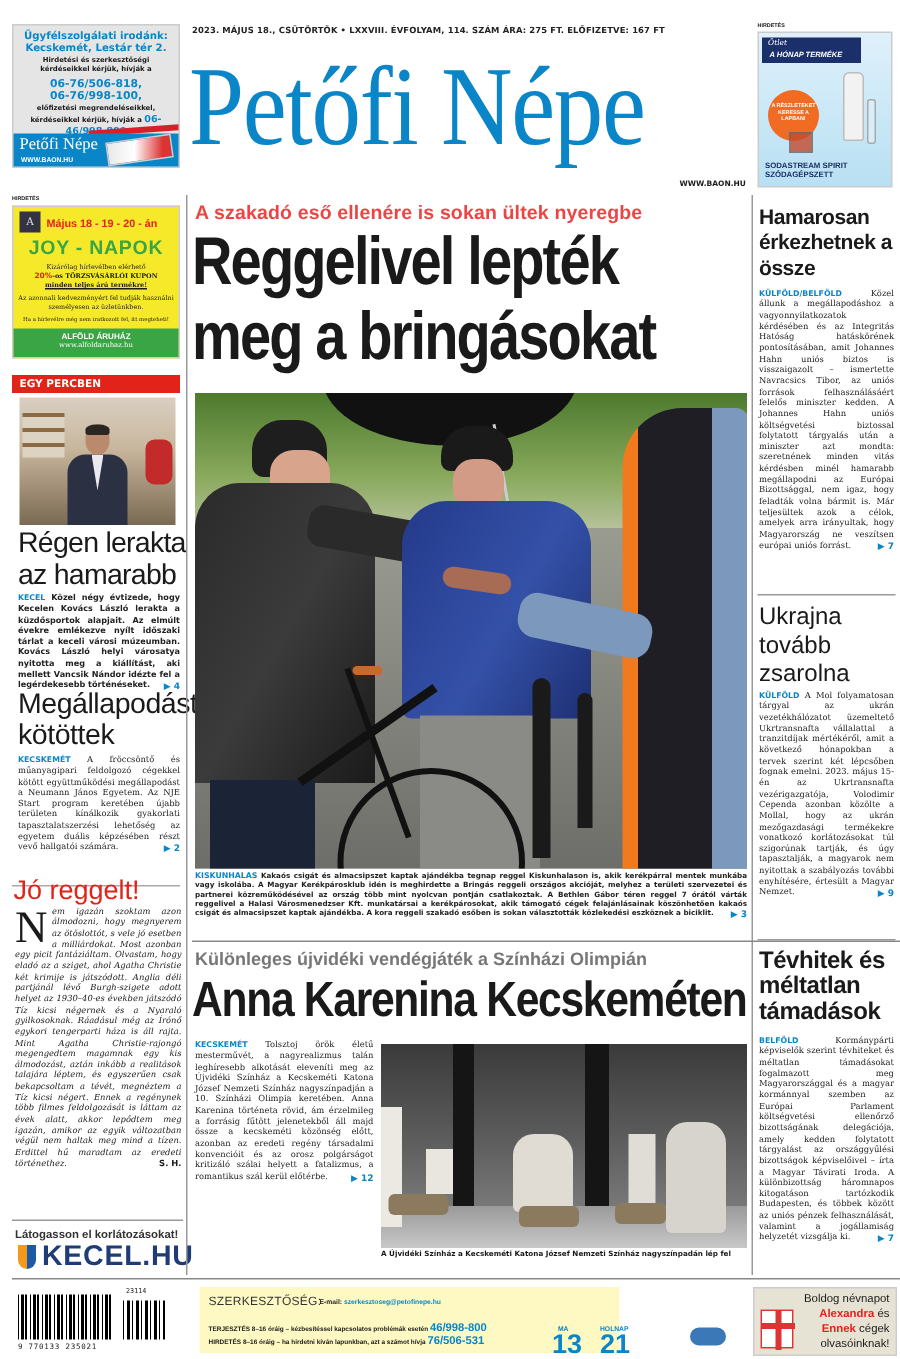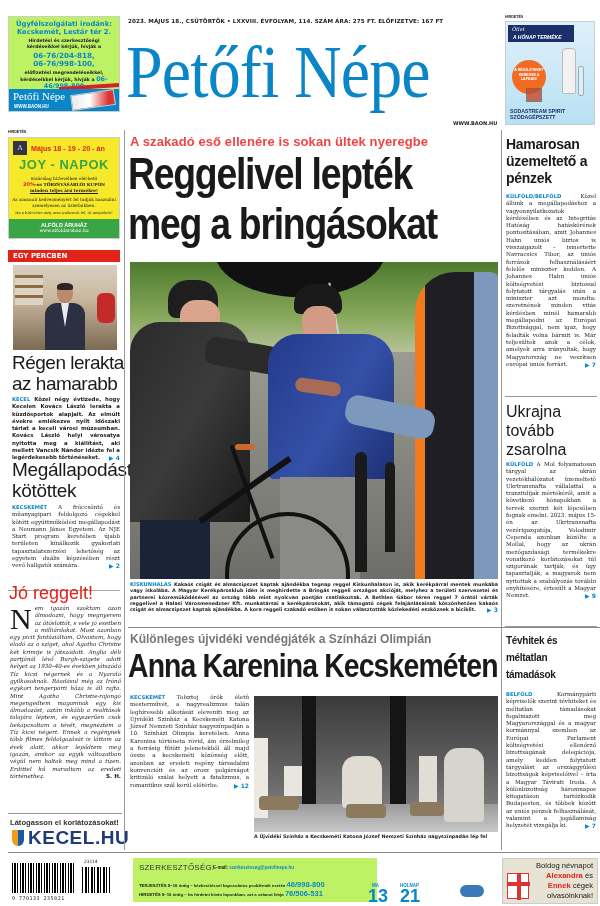--- a/index.html
+++ b/index.html
@@ -6,21 +6,21 @@
   body { width: 600px; height: 906px; background: #fff; position: relative; overflow: hidden; font-family: "Liberation Sans", sans-serif; color: #1a1a1a; }
   .abs { position: absolute; }
   .red { color: #e2231a; }
   .body-text { font-family: "DejaVu Serif", serif; font-size: 5.6px; line-height: 7.3px; text-align: justify; color: #222; }
   .body-sans { font-family: "DejaVu Sans", sans-serif; font-size: 5.4px; line-height: 7.3px; text-align: justify; color: #222; font-weight: 700; }
   .tag { color: #0a86c8; font-weight: 700; font-family: "DejaVu Sans", sans-serif; font-size: 5.2px; text-transform: uppercase; }
   .ref { color: #0a86c8; font-weight: 700; font-family: "DejaVu Sans", sans-serif; font-size: 6px; float: right; }
   .vline { position: absolute; width: 1px; background: #999; }
 
   
-  #cust { left: 8px; top: 16px; width: 112px; height: 96px; border: 1px solid #ccc; background: #bef264; }
+  #cust { left: 8px; top: 16px; width: 112px; height: 96px; border: 1px solid #ccc; background: #e5e5e5; }
   #cust .t1 { font-size: 6.8px; font-weight: 700; color: #0a86c8; text-align: center; line-height: 8px; margin-top: 3px; font-family: "DejaVu Sans", sans-serif; }
   #cust .t2 { font-size: 4.6px; text-align: center; line-height: 6px; font-weight: 700; margin-top: 2px; font-family: "DejaVu Sans", sans-serif; }
   #cust .ph { font-size: 7.2px; font-weight: 700; color: #0a86c8; text-align: center; line-height: 8px; font-family: "DejaVu Sans", sans-serif; }
   #cust .ph-inline { font-size: 6.4px; color: #0a86c8; font-weight: 700; }
   #cust .brand { position: absolute; left: 0; bottom: 0; width: 110px; height: 22px; background: #0a86c8; }
   #cust .brand .nm { font-family: "Liberation Serif", serif; color: #fff; font-size: 11px; position: absolute; left: 4px; top: 1px; }
   #cust .brand .web { color: #fff; font-size: 4.5px; position: absolute; left: 5px; bottom: 2px; font-weight: 700; }
   #cust .brand .thumb { position: absolute; right: 4px; top: 3px; width: 44px; height: 16px; background: linear-gradient(100deg,#e8e8e8,#fff,#d33 85%); transform: rotate(-8deg); border: 1px solid #ccc; }
   #cust .redstripe { position: absolute; right: 0; bottom: 22px; width: 60px; height: 4px; background: #d72027; transform: skewY(-4deg); }
 
@@ -94,30 +94,30 @@
   #h2 { left: 128px; top: 648px; font-size: 33px; line-height: 36px; font-weight: 700; letter-spacing: -1px; white-space: nowrap; transform: scaleX(0.86); transform-origin: left top; }
   #anna-body { left: 130px; top: 694px; width: 119px; }
   #stagephoto { left: 254px; top: 696px; width: 244px; height: 136px; background: linear-gradient(180deg,#3a3a3a 0%,#5f5f5f 50%,#8a8a8a 100%); overflow: hidden; }
   #stage-caption { left: 254px; top: 834px; font-size: 4.8px; font-weight: 700; white-space: nowrap; font-family: "DejaVu Sans", sans-serif; }
 
   
   #r1-h { left: 506px; top: 136px; font-size: 14px; line-height: 17px; font-weight: 700; width: 92px; letter-spacing: -0.3px; }
   #r1-body { left: 506px; top: 193px; width: 90px; }
   #r2-h { left: 506px; top: 402px; font-size: 16px; line-height: 19px; font-weight: 400; width: 92px; }
   #r2-body { left: 506px; top: 461px; width: 90px; }
-  #r3-h { left: 506px; top: 632px; font-size: 10px; line-height: 17px; font-weight: 700; width: 92px; letter-spacing: -0.3px; }
+  #r3-h { left: 506px; top: 632px; font-size: 16px; line-height: 17px; font-weight: 700; width: 92px; letter-spacing: -0.3px; }
   #r3-body { left: 506px; top: 691px; width: 90px; }
 
   
   #barcode { left: 12px; top: 857px; width: 100px; height: 44px; }
   #barcode .bars { position: absolute; left: 0; top: 6px; width: 62px; height: 30px; background: repeating-linear-gradient(90deg,#000 0 1px,#fff 1px 2px,#000 2px 4px,#fff 4px 5px,#000 5px 6px,#fff 6px 8px); }
   #barcode .bars2 { position: absolute; left: 70px; top: 10px; width: 28px; height: 26px; background: repeating-linear-gradient(90deg,#000 0 1px,#fff 1px 3px,#000 3px 5px,#fff 5px 6px); }
   #barcode .num { position: absolute; left: 0; bottom: 0; font-size: 5px; font-family: "DejaVu Sans Mono", monospace; letter-spacing: 0.5px; }
   #barcode .num2 { position: absolute; left: 72px; top: 2px; font-size: 4.5px; font-family: "DejaVu Sans Mono", monospace; }
-  #szerk { left: 133px; top: 858px; width: 244px; height: 44px; background: #bef264; }
+  #szerk { left: 133px; top: 858px; width: 280px; height: 44px; background: #fef9c3; }
   #szerk .t { position: absolute; left: 6px; top: 5px; font-size: 8px; color: #333; letter-spacing: .2px; }
   #szerk .em { position: absolute; left: 80px; top: 7px; font-size: 4.5px; font-weight: 700; }
   #szerk .em span { color: #0a86c8; }
   #szerk .r { position: absolute; left: 6px; font-size: 4.3px; font-weight: 700; white-space: nowrap; }
   #szerk .r b { color: #0a86c8; font-size: 7.5px; }
   #weather { left: 368px; top: 858px; width: 130px; height: 44px; margin-top: 25px; }
   #weather .lbl { position: absolute; top: 0; font-size: 4.5px; font-weight: 700; color: #0a86c8; }
   #weather .tmp { position: absolute; top: 3px; font-size: 18px; font-weight: 700; color: #0a86c8; }
   #weather .cloud { position: absolute; left: 92px; top: 2px; width: 24px; height: 12px; background: #3a78b8; border-radius: 8px; }
   #weather .txt { position: absolute; left: 0; top: 24px; width: 128px; font-size: 4.2px; line-height: 5.4px; font-weight: 700; }
@@ -128,21 +128,21 @@
   #nevnap .l { position: absolute; right: 4px; font-size: 7.6px; font-weight: 400; white-space: nowrap; }
   #hr-foot { left: 8px; top: 852px; width: 592px; height: 1px; background: #888; }
 </style>
 </head>
 <body>
 
 <div id="cust" class="abs">
   <div class="t1">Ügyfélszolgálati irodánk:</div>
   <div class="t1" style="margin-top:0">Kecskemét, Lestár tér 2.</div>
   <div class="t2" style="padding:0 14px">Hirdetési és szerkesztőségi kérdéseikkel kérjük, hívják a</div>
-  <div class="ph" style="margin-top:2px">06-76/204-818,</div>
+  <div class="ph" style="margin-top:2px">06-76/506-818,</div>
   <div class="ph">06-76/998-100,</div>
   <div class="t2" style="padding:0 4px">
     <span>előfizetési megrendeléseikkel, kérdéseikkel kérjük, hívják a</span>
     <span class="ph-inline">06-46/998-800</span>
   </div>
   <div class="t2" style="margin-top:0">helyi tarifás számot.</div>
   <div class="redstripe"></div>
   <div class="brand">
     <span class="nm">Petőfi Népe</span>
     <span class="web">WWW.BAON.HU</span>
@@ -285,21 +285,21 @@
   <div class="mp" style="left:190px;top:52px;width:40px;height:74px;background:#d7d4ce;border-radius:14px 14px 4px 4px"></div>
   <div class="mp" style="left:0;top:42px;width:14px;height:80px;background:#ece9e3"></div>
   <div class="mp" style="left:30px;top:70px;width:18px;height:30px;background:#e9e6e0"></div>
   <div class="mp" style="left:165px;top:60px;width:18px;height:50px;background:#e0ddd6"></div>
   <div class="mp" style="left:5px;top:100px;width:40px;height:14px;background:#8b7a5e;border-radius:4px"></div>
   <div class="mp" style="left:92px;top:108px;width:40px;height:14px;background:#8b7a5e;border-radius:4px"></div>
   <div class="mp" style="left:156px;top:106px;width:34px;height:14px;background:#8b7a5e;border-radius:4px"></div>
 </div>
 <div id="stage-caption" class="abs">A Újvidéki Színház a Kecskeméti Katona József Nemzeti Színház nagyszínpadán lép fel</div>
 
-<div id="r1-h" class="abs">Hamarosan üzemeltető a pénzek</div>
+<div id="r1-h" class="abs">Hamarosan érkezhetnek a össze</div>
 <div id="r1-body" class="abs body-text">
   <span class="tag">KÜLFÖLD/BELFÖLD</span>
   <span>Közel állunk a megállapodáshoz a vagyonnyilatkozatok kérdésében és az Integritás Hatóság hatáskörének pontosításában, amit Johannes Hahn uniós biztos is visszaigazolt – ismertette Navracsics Tibor, az uniós források felhasználásáért felelős miniszter kedden. A Johannes Hahn uniós költségvetési biztossal folytatott tárgyalás után a miniszter azt mondta: szeretnének minden vitás kérdésben minél hamarabb megállapodni az Európai Bizottsággal, nem igaz, hogy feladták volna bármit is. Már teljesültek azok a célok, amelyek arra irányultak, hogy Magyarország ne veszítsen európai uniós forrást.</span>
   <span class="ref">▶ 7</span>
 </div>
 <div class="abs" style="left:505px;top:396px;width:92px;height:1px;background:#999"></div>
 <div id="r2-h" class="abs">Ukrajna tovább zsarolna</div>
 <div id="r2-body" class="abs body-text">
   <span class="tag">KÜLFÖLD</span>
   <span>A Mol folyamatosan tárgyal az ukrán vezetékhálózatot üzemeltető Ukrtransnafta vállalattal a tranzitdíjak mértékéről, amit a következő hónapokban a tervek szerint két lépcsőben fognak emelni. 2023. május 15-én az Ukrtransnafta vezérigazgatója, Volodimir Cependa azonban közölte a Mollal, hogy az ukrán mezőgazdasági termékekre vonatkozó korlátozásokat túl szigorúnak tartják, és úgy tapasztalják, a magyarok nem nyitottak a szabályozás további enyhítésére, értesült a Magyar Nemzet.</span>

